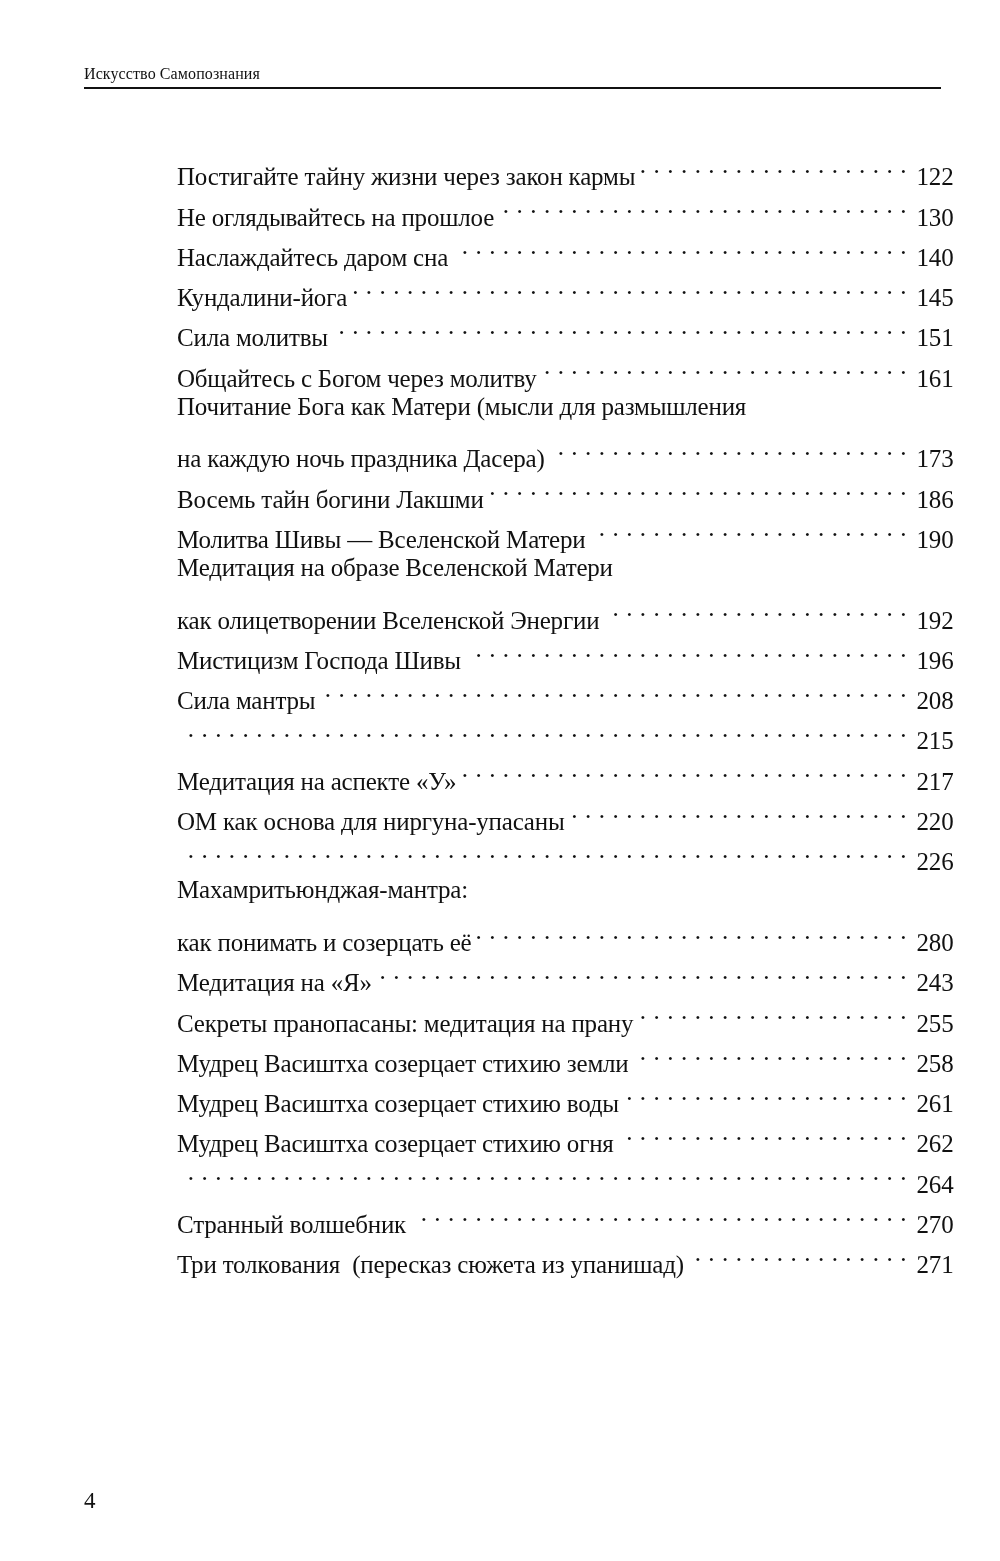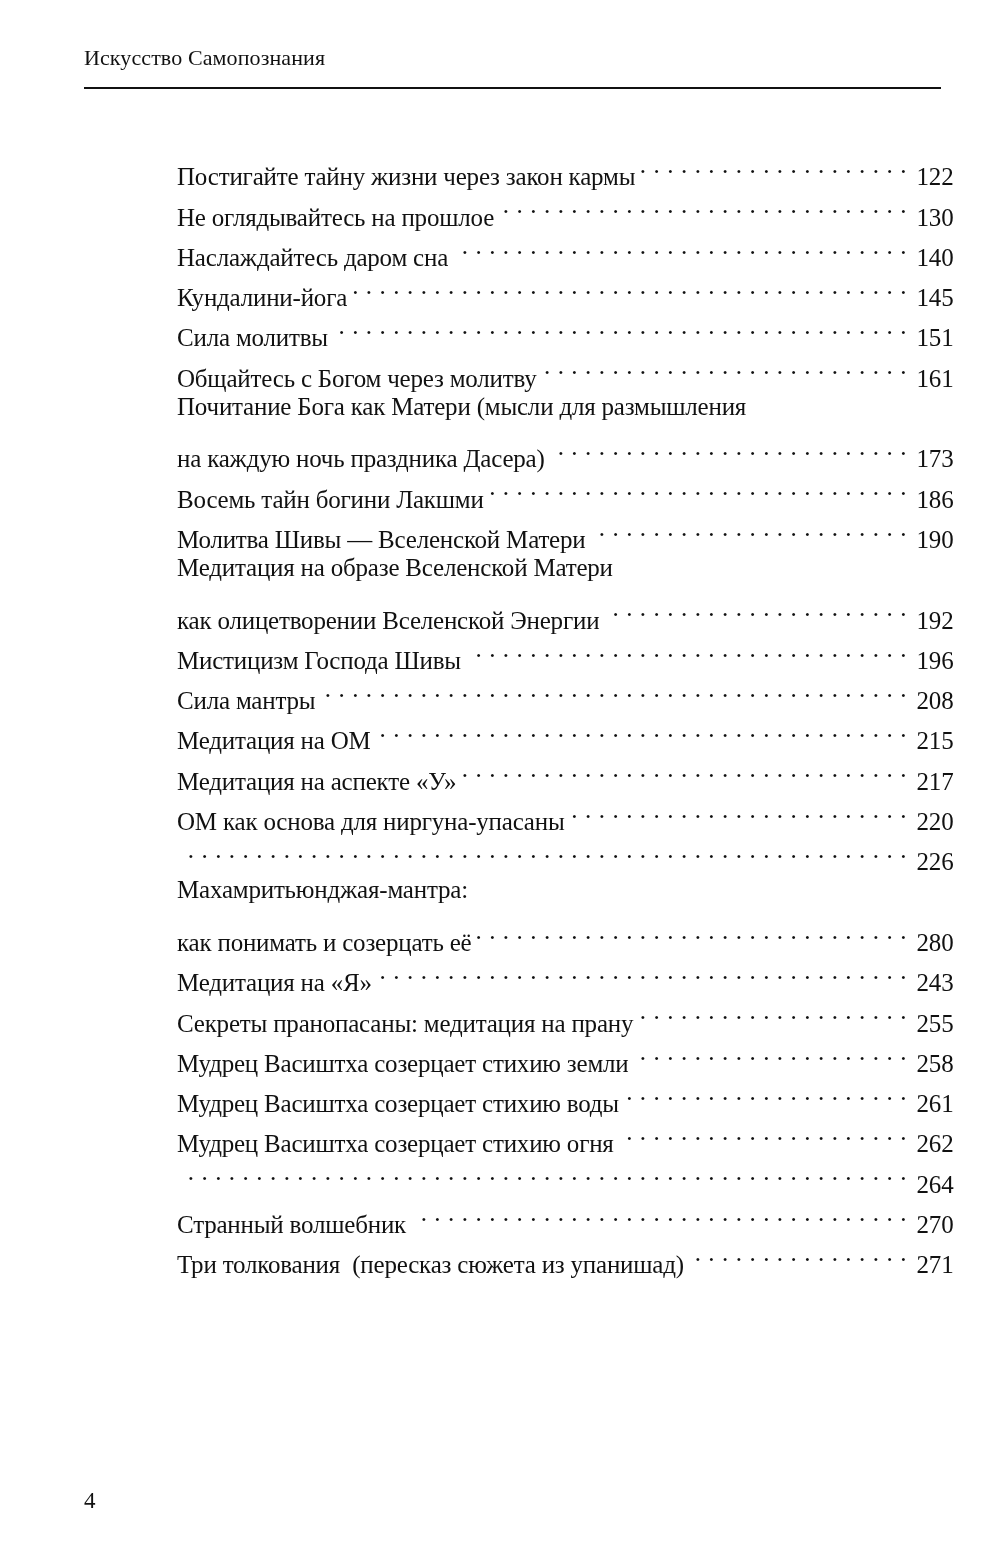--- a/index.html
+++ b/index.html
@@ -11,22 +11,22 @@
       width: 1000px;
       height: 1561px;
       position: relative;
       overflow: hidden;
       color: #111111;
       font-family: "Liberation Serif", "DejaVu Serif", serif;
     }
     .running-header {
       position: absolute;
       left: 84px;
-      top: 44px;
-      font-size: 22px;
+      top: 60px;
+      font-size: 16px;
       letter-spacing: 0.1px;
       line-height: 28px;
       text-align: center;
     }
     .header-rule {
       position: absolute;
       left: 84px;
       top: 87px;
       width: 857px;
       height: 0;
@@ -149,21 +149,20 @@
     <span class="toc-title">Мистицизм Господа Шивы</span>
     <span class="toc-leader"></span>
     <span class="toc-page">196</span>
   </li>
   <li class="toc-line">
     <span class="toc-title">Сила мантры</span>
     <span class="toc-leader"></span>
     <span class="toc-page">208</span>
   </li>
   <li class="toc-line">
-    <span class="toc-title">Медитация на ОМ</span>
     <span class="toc-leader"></span>
     <span class="toc-page">215</span>
   </li>
   <li class="toc-line">
     <span class="toc-title">Медитация на аспекте «У»</span>
     <span class="toc-leader"></span>
     <span class="toc-page">217</span>
   </li>
   <li class="toc-line">
     <span class="toc-title">ОМ как основа для ниргуна-упасаны</span>

